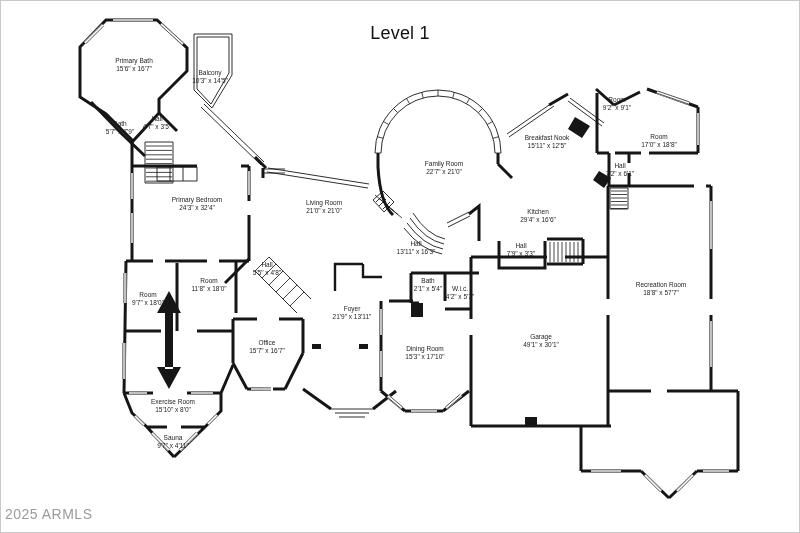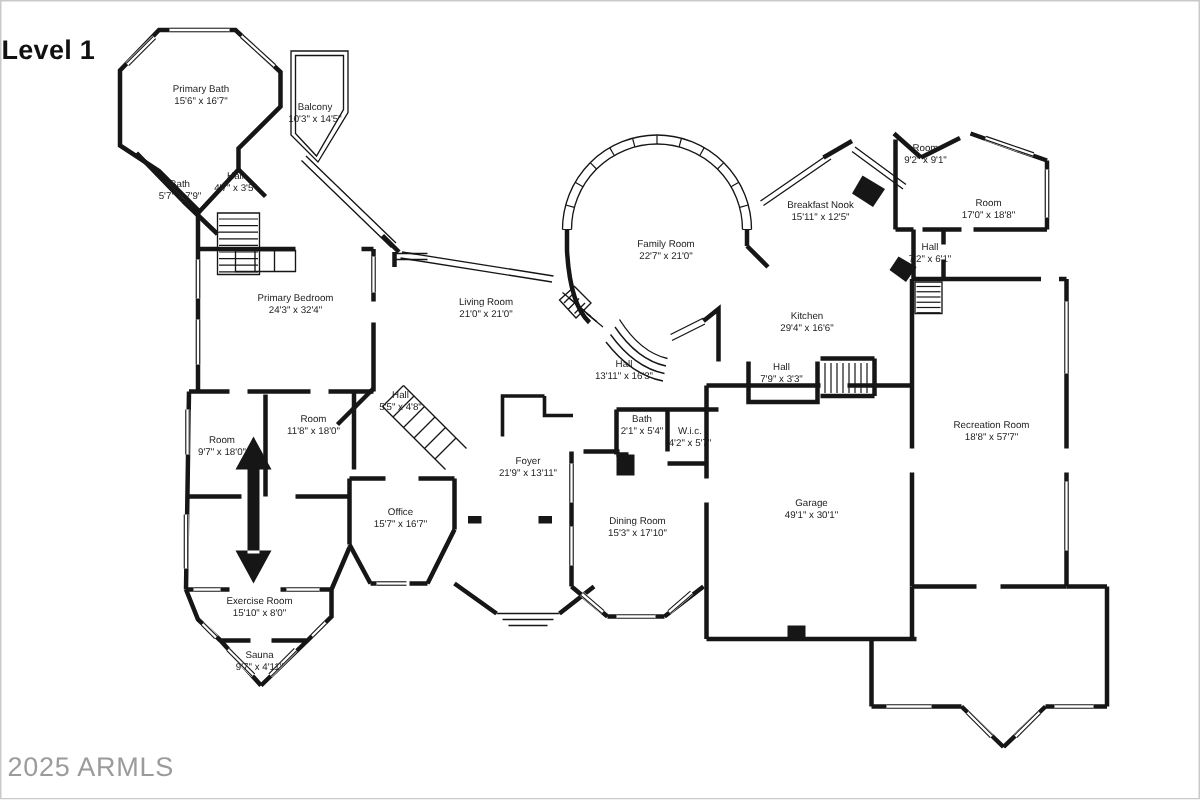--- a/index.html
+++ b/index.html
@@ -3,25 +3,25 @@
 <meta charset="utf-8">
 <style>
   html,body{margin:0;padding:0;background:#ffffff;}
   .canvas{
     position:relative;width:800px;height:533px;background:#ffffff;
     border:1px solid #c9c9c9;box-sizing:border-box;overflow:hidden;
     font-family:"Liberation Sans",sans-serif;
   }
   .plan-svg{position:absolute;left:0;top:0;}
   .page-title{
-    position:absolute;left:0;top:22px;width:100%;
-    font-size:18px;font-weight:700;color:#111;letter-spacing:.2px;
+    position:absolute;left:0;top:22px;width:100%;text-align:center;
+    font-size:18px;font-weight:400;color:#111;letter-spacing:.2px;
   }
   .watermark{
-    position:absolute;left:4px;bottom:10px;font-size:18px;color:#9b9b9b;
+    position:absolute;left:4px;bottom:10px;font-size:14px;color:#9b9b9b;
     letter-spacing:.5px;
   }
   .room-label{
     position:absolute;transform:translate(-50%,-50%);
     text-align:center;color:#1c1c1c;font-size:6.5px;line-height:1.3;
     white-space:nowrap;pointer-events:none;
   }
   .room-label .rname{display:block;}
   .room-label .rdims{display:block;}
 </style>

